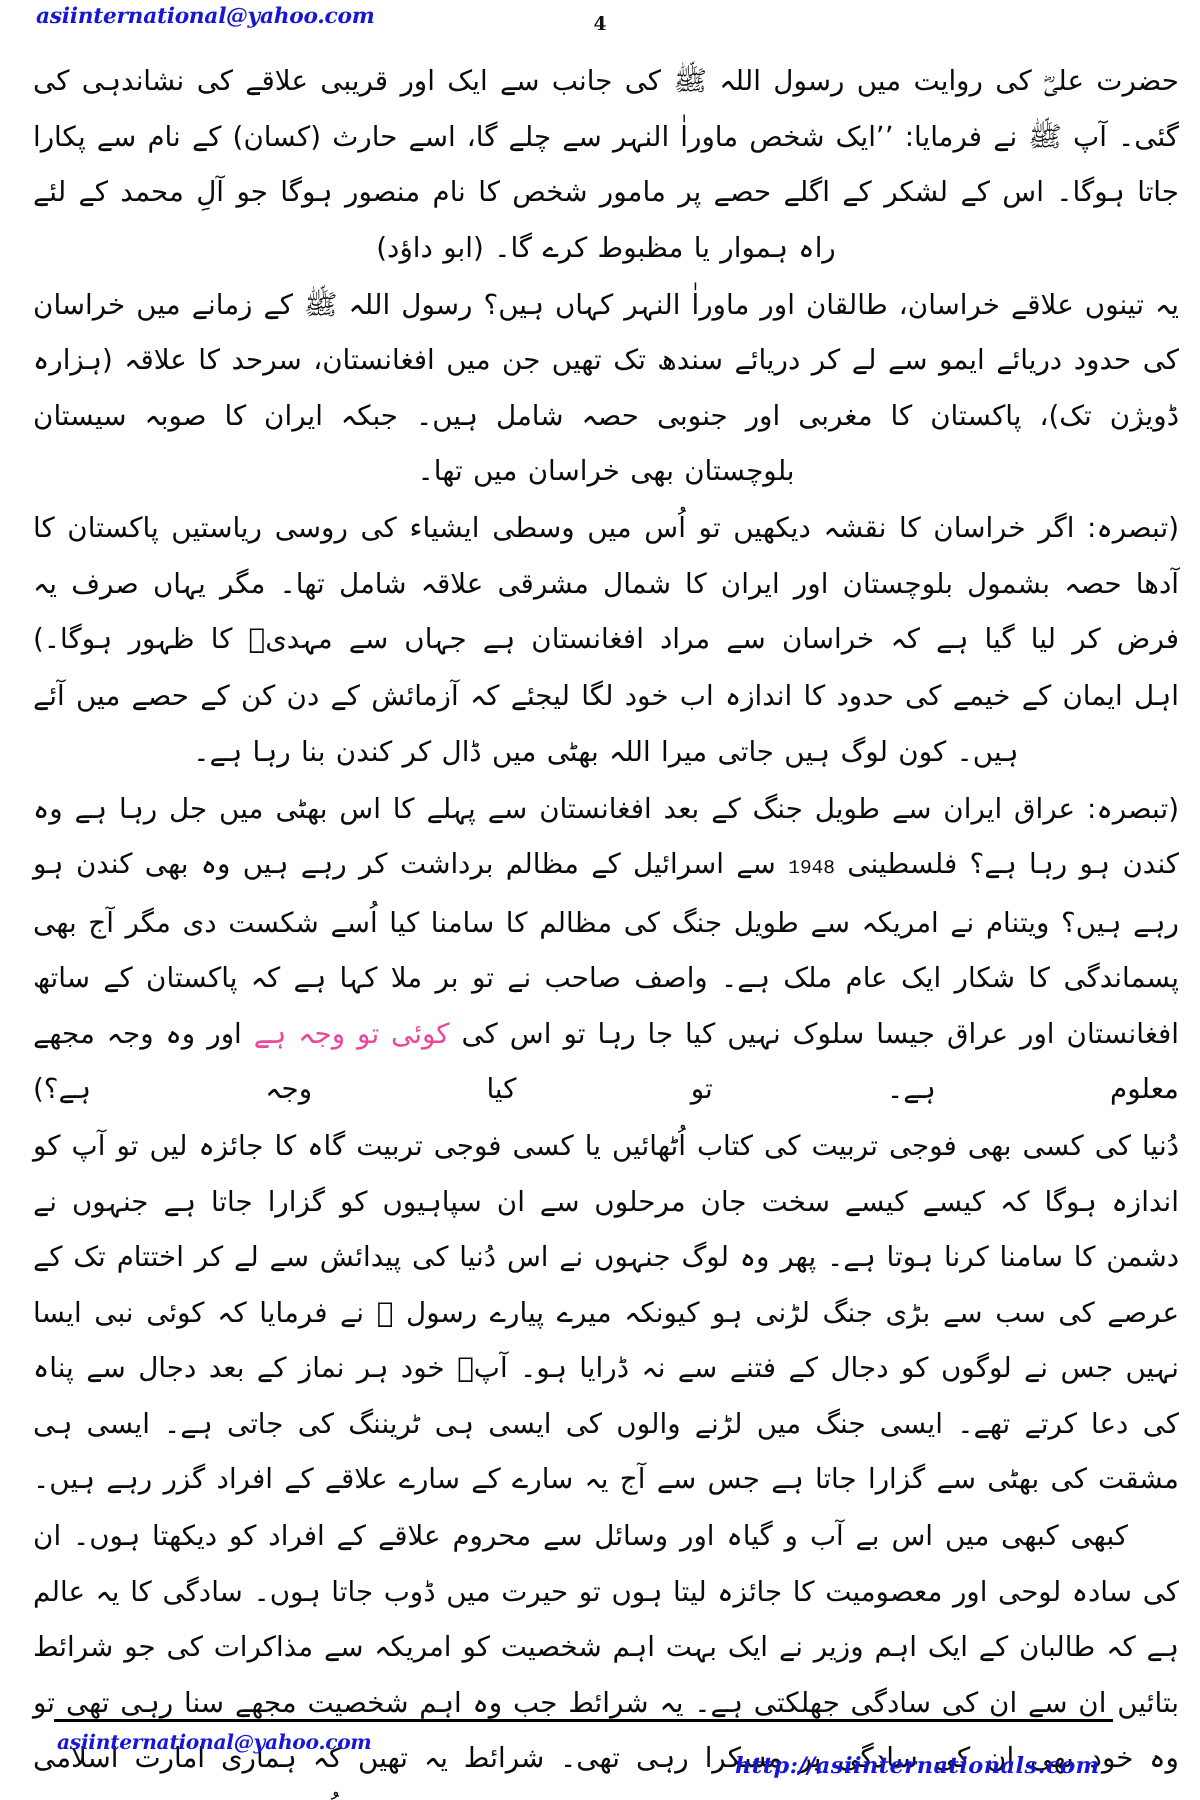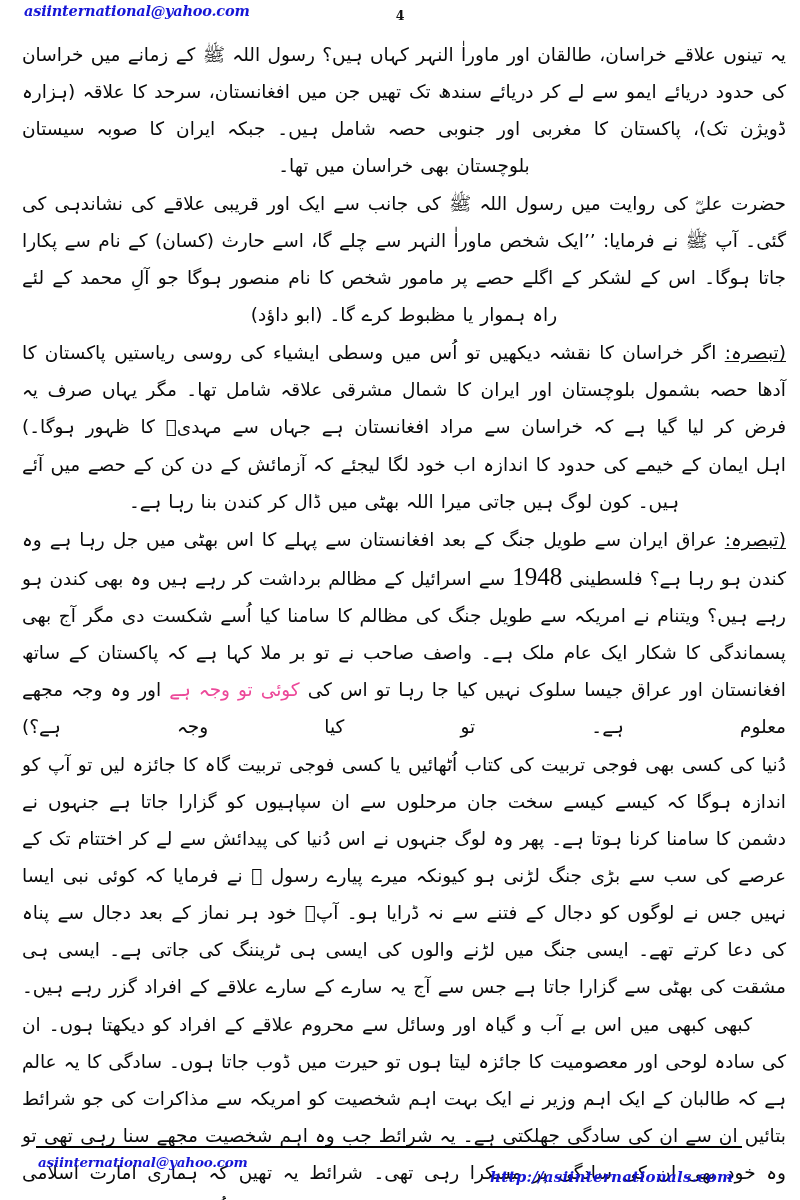--- a/index.html
+++ b/index.html
@@ -72,29 +72,28 @@
     word-spacing: 1px;
   }
   .para.last-center {
     text-align-last: center;
   }
   .para.indent-first {
     text-indent: 34px;
   }
 
   .note-label {
-    text-decoration: underline;
     text-underline-offset: 2px;
   }
   .hl-blue {
     color: #ec4899;
   }
   .latin-num {
-    font-family: Liberation Serif, serif;
-    font-size: 25px;
+    font-family: Liberation Mono, monospace;
+    font-size: 13px;
     direction: ltr;
     unicode-bidi: embed;
   }
 
   
   .page-footer {
     position: absolute;
     left: 0;
     right: 0;
     bottom: 0;
@@ -137,22 +136,22 @@
 <body>
 
 <div id="page">
 
   <div class="page-header">
     <div class="hdr-email">asiinternational@yahoo.com</div>
     <div class="hdr-pageno">4</div>
   </div>
 
   <div class="doc-body" id="doc-body">
+      <div class="para last-center"><span>حضرت علیؓ کی روایت میں رسول اللہ ﷺ کی جانب سے ایک اور قریبی علاقے کی نشاندہی کی گئی۔ آپ ﷺ نے فرمایا: ’’ایک شخص ماوراٰ النہر سے چلے گا، اسے حارث (کسان) کے نام سے پکارا جاتا ہوگا۔ اس کے لشکر کے اگلے حصے پر مامور شخص کا نام منصور ہوگا جو آلِ محمد کے لئے راہ ہموار یا مظبوط کرے گا۔ (ابو داؤد)</span></div>
       <div class="para last-center"><span>یہ تینوں علاقے خراسان، طالقان اور ماوراٰ النہر کہاں ہیں؟ رسول اللہ ﷺ کے زمانے میں خراسان کی حدود دریائے ایمو سے لے کر دریائے سندھ تک تھیں جن میں افغانستان، سرحد کا علاقہ (ہزارہ ڈویژن تک)، پاکستان کا مغربی اور جنوبی حصہ شامل ہیں۔ جبکہ ایران کا صوبہ سیستان بلوچستان بھی خراسان میں تھا۔</span></div>
-      <div class="para last-center"><span>حضرت علیؓ کی روایت میں رسول اللہ ﷺ کی جانب سے ایک اور قریبی علاقے کی نشاندہی کی گئی۔ آپ ﷺ نے فرمایا: ’’ایک شخص ماوراٰ النہر سے چلے گا، اسے حارث (کسان) کے نام سے پکارا جاتا ہوگا۔ اس کے لشکر کے اگلے حصے پر مامور شخص کا نام منصور ہوگا جو آلِ محمد کے لئے راہ ہموار یا مظبوط کرے گا۔ (ابو داؤد)</span></div>
       <div class="para"><span class="note-label">(تبصرہ:</span><span> اگر خراسان کا نقشہ دیکھیں تو اُس میں وسطی ایشیاء کی روسی ریاستیں پاکستان کا آدھا حصہ بشمول بلوچستان اور ایران کا شمال مشرقی علاقہ شامل تھا۔ مگر یہاں صرف یہ فرض کر لیا گیا ہے کہ خراسان سے مراد افغانستان ہے جہاں سے مہدیؑ کا ظہور ہوگا۔)</span></div>
       <div class="para last-center"><span>اہل ایمان کے خیمے کی حدود کا اندازہ اب خود لگا لیجئے کہ آزمائش کے دن کن کے حصے میں آئے ہیں۔ کون لوگ ہیں جاتی میرا اللہ بھٹی میں ڈال کر کندن بنا رہا ہے۔</span></div>
       <div class="para"><span class="note-label">(تبصرہ:</span><span> عراق ایران سے طویل جنگ کے بعد افغانستان سے پہلے کا اس بھٹی میں جل رہا ہے وہ کندن ہو رہا ہے؟ فلسطینی </span><span class="latin-num">1948</span><span> سے اسرائیل کے مظالم برداشت کر رہے ہیں وہ بھی کندن ہو رہے ہیں؟ ویتنام نے امریکہ سے طویل جنگ کی مظالم کا سامنا کیا اُسے شکست دی مگر آج بھی پسماندگی کا شکار ایک عام ملک ہے۔ واصف صاحب نے تو بر ملا کہا ہے کہ پاکستان کے ساتھ افغانستان اور عراق جیسا سلوک نہیں کیا جا رہا تو اس کی </span><span class="hl-blue">کوئی تو وجہ ہے</span><span> اور وہ وجہ مجھے معلوم ہے۔ تو کیا وجہ ہے؟)</span></div>
       <div class="para"><span>دُنیا کی کسی بھی فوجی تربیت کی کتاب اُٹھائیں یا کسی فوجی تربیت گاہ کا جائزہ لیں تو آپ کو اندازہ ہوگا کہ کیسے کیسے سخت جان مرحلوں سے ان سپاہیوں کو گزارا جاتا ہے جنہوں نے دشمن کا سامنا کرنا ہوتا ہے۔ پھر وہ لوگ جنہوں نے اس دُنیا کی پیدائش سے لے کر اختتام تک کے عرصے کی سب سے بڑی جنگ لڑنی ہو کیونکہ میرے پیارے رسول ﷺ نے فرمایا کہ کوئی نبی ایسا نہیں جس نے لوگوں کو دجال کے فتنے سے نہ ڈرایا ہو۔ آپؐ خود ہر نماز کے بعد دجال سے پناہ کی دعا کرتے تھے۔ ایسی جنگ میں لڑنے والوں کی ایسی ہی ٹریننگ کی جاتی ہے۔ ایسی ہی مشقت کی بھٹی سے گزارا جاتا ہے جس سے آج یہ سارے کے سارے علاقے کے افراد گزر رہے ہیں۔</span></div>
       <div class="para indent-first"><span>کبھی کبھی میں اس بے آب و گیاہ اور وسائل سے محروم علاقے کے افراد کو دیکھتا ہوں۔ ان کی سادہ لوحی اور معصومیت کا جائزہ لیتا ہوں تو حیرت میں ڈوب جاتا ہوں۔ سادگی کا یہ عالم ہے کہ طالبان کے ایک اہم وزیر نے ایک بہت اہم شخصیت کو امریکہ سے مذاکرات کی جو شرائط بتائیں ان سے ان کی سادگی جھلکتی ہے۔ یہ شرائط جب وہ اہم شخصیت مجھے سنا رہی تھی تو وہ خود بھی ان کی سادگی پر مسکرا رہی تھی۔ شرائط یہ تھیں کہ ہماری امارت اسلامی افغانستان کو تسلیم کیا جائے، ہماری امارت اسلامی کو پوری مسلم اُمہ کی خلافت تسلیم کیا جائے، ہمیں سیکیورٹی کونسل میں ویٹو کا حق دیا جائے اور ہمیں اتنی طاقت بھی تسلیم کیا جائے۔ یہ سادگی اور</span></div>
     </div>
 
   <div class="page-footer">
     <div class="footer-rule"></div>
     <div class="ftr-email">asiinternational@yahoo.com</div>

